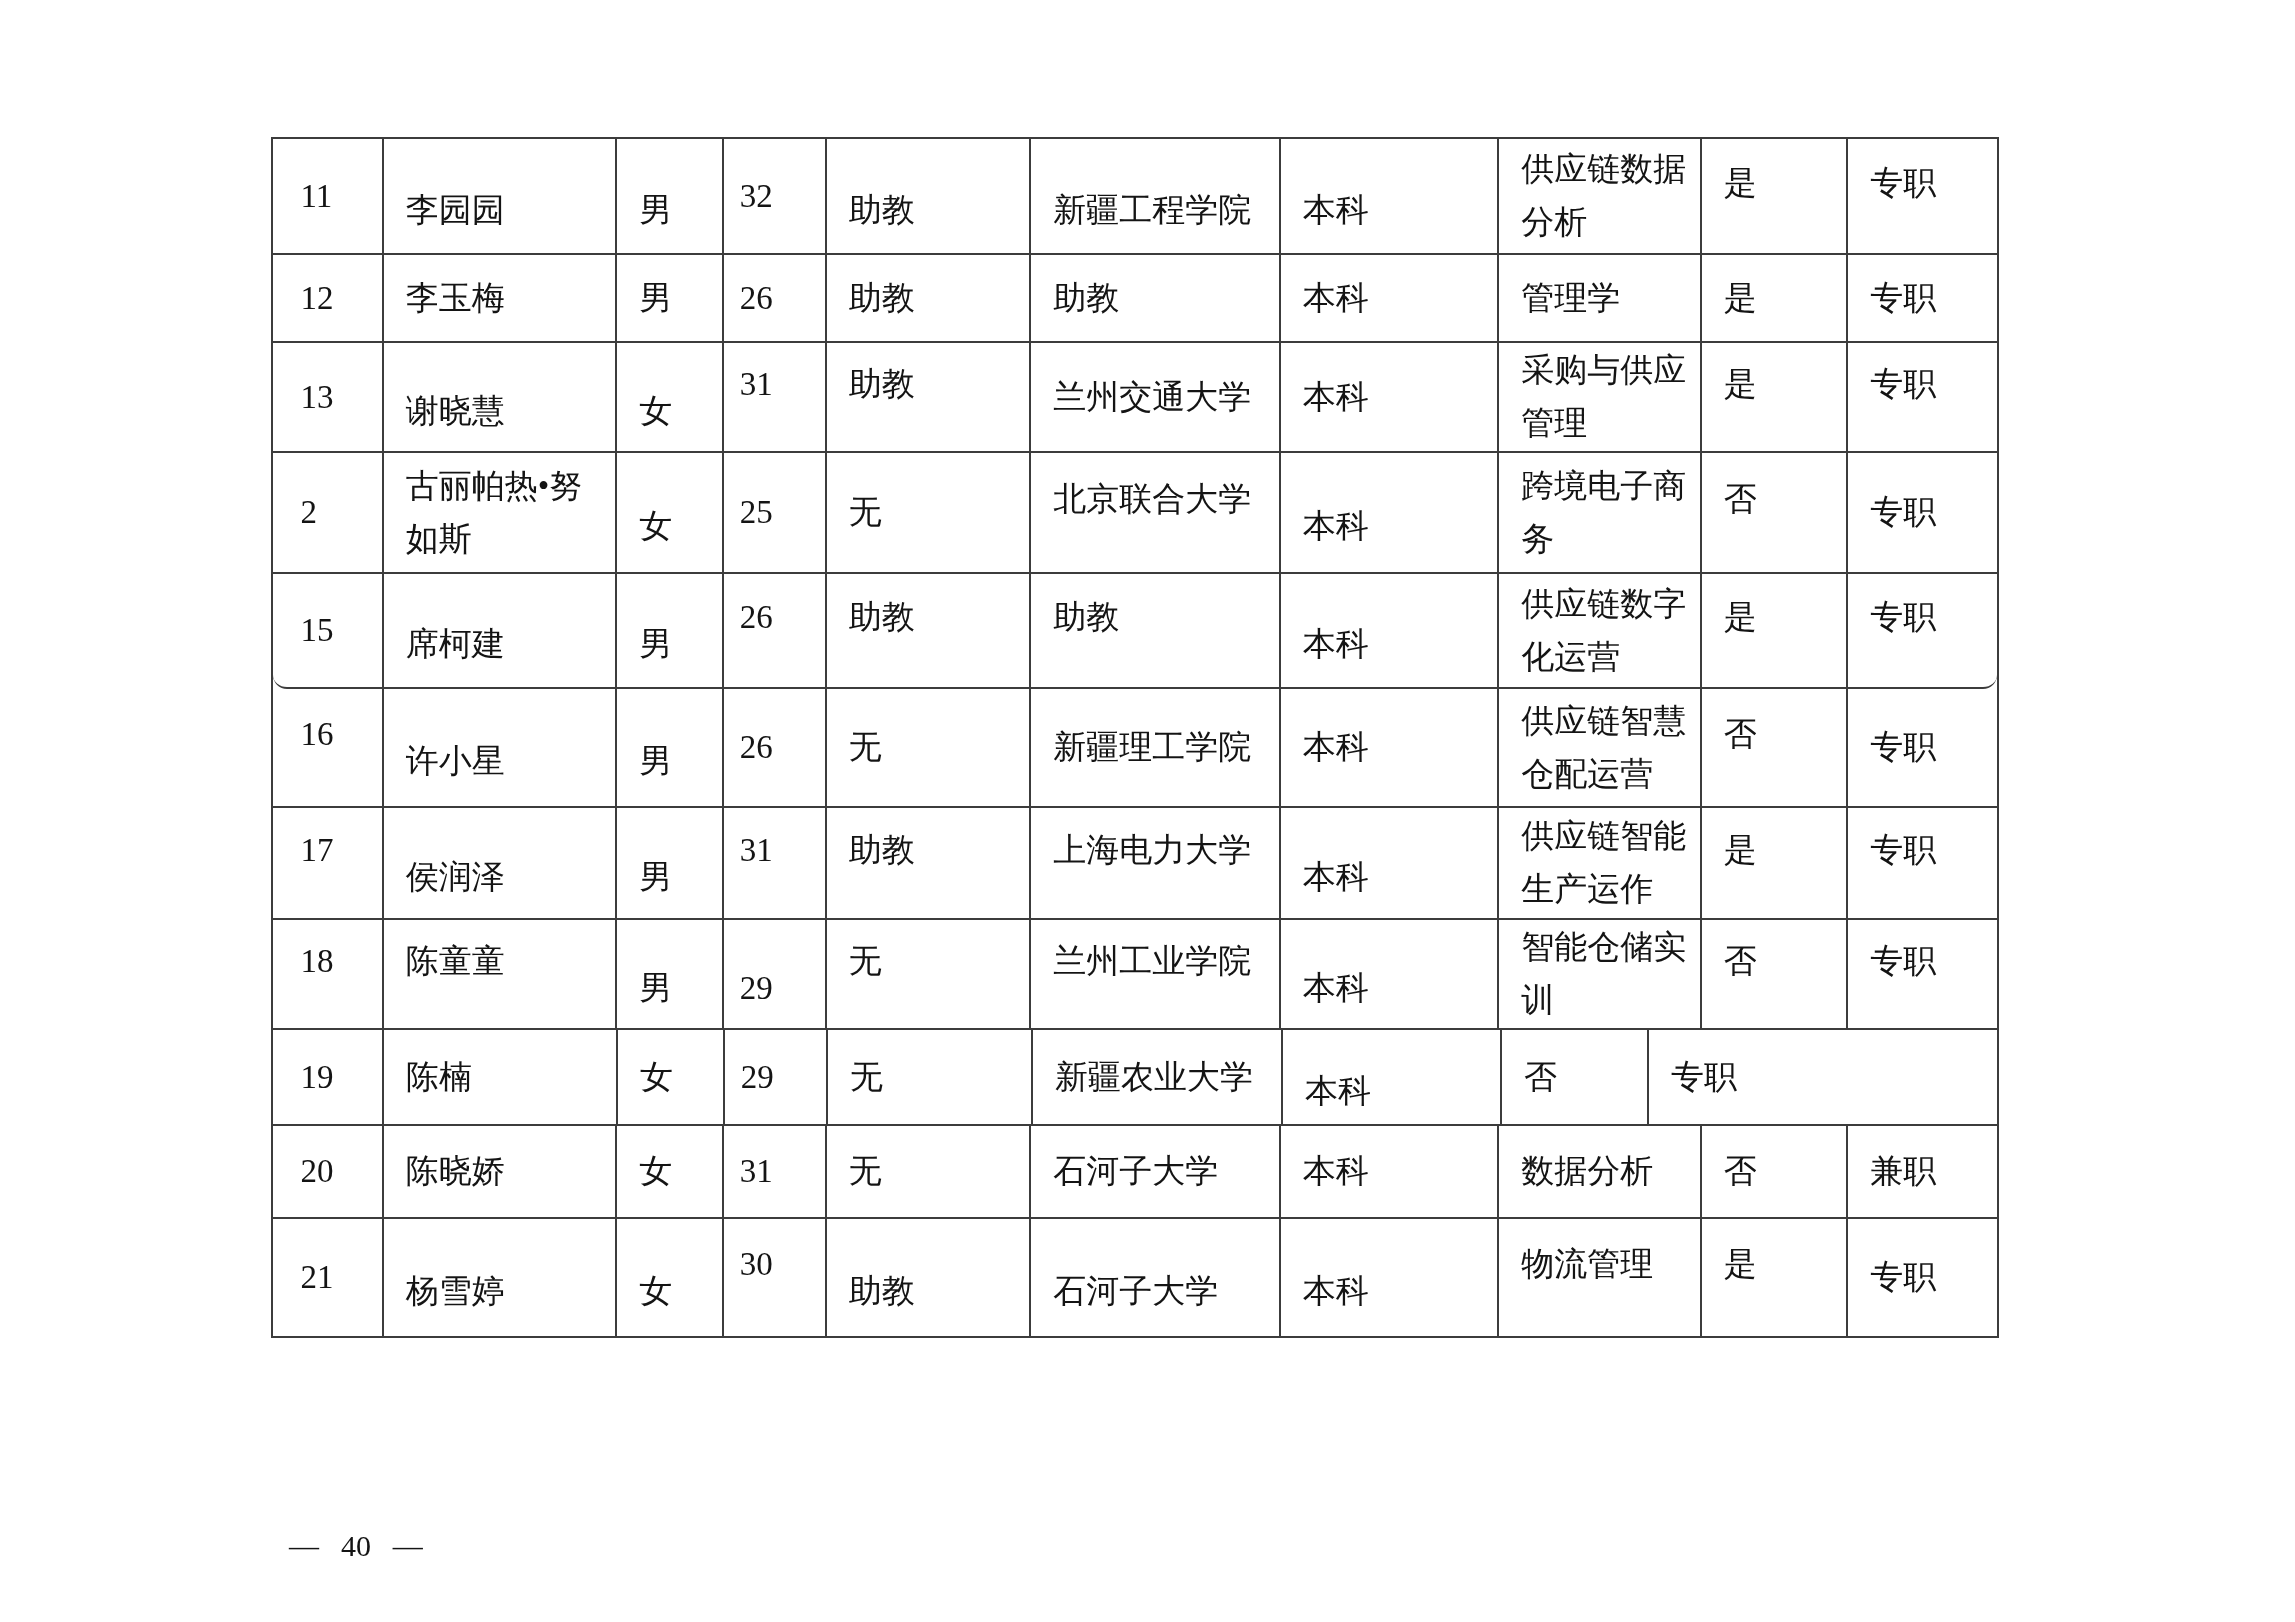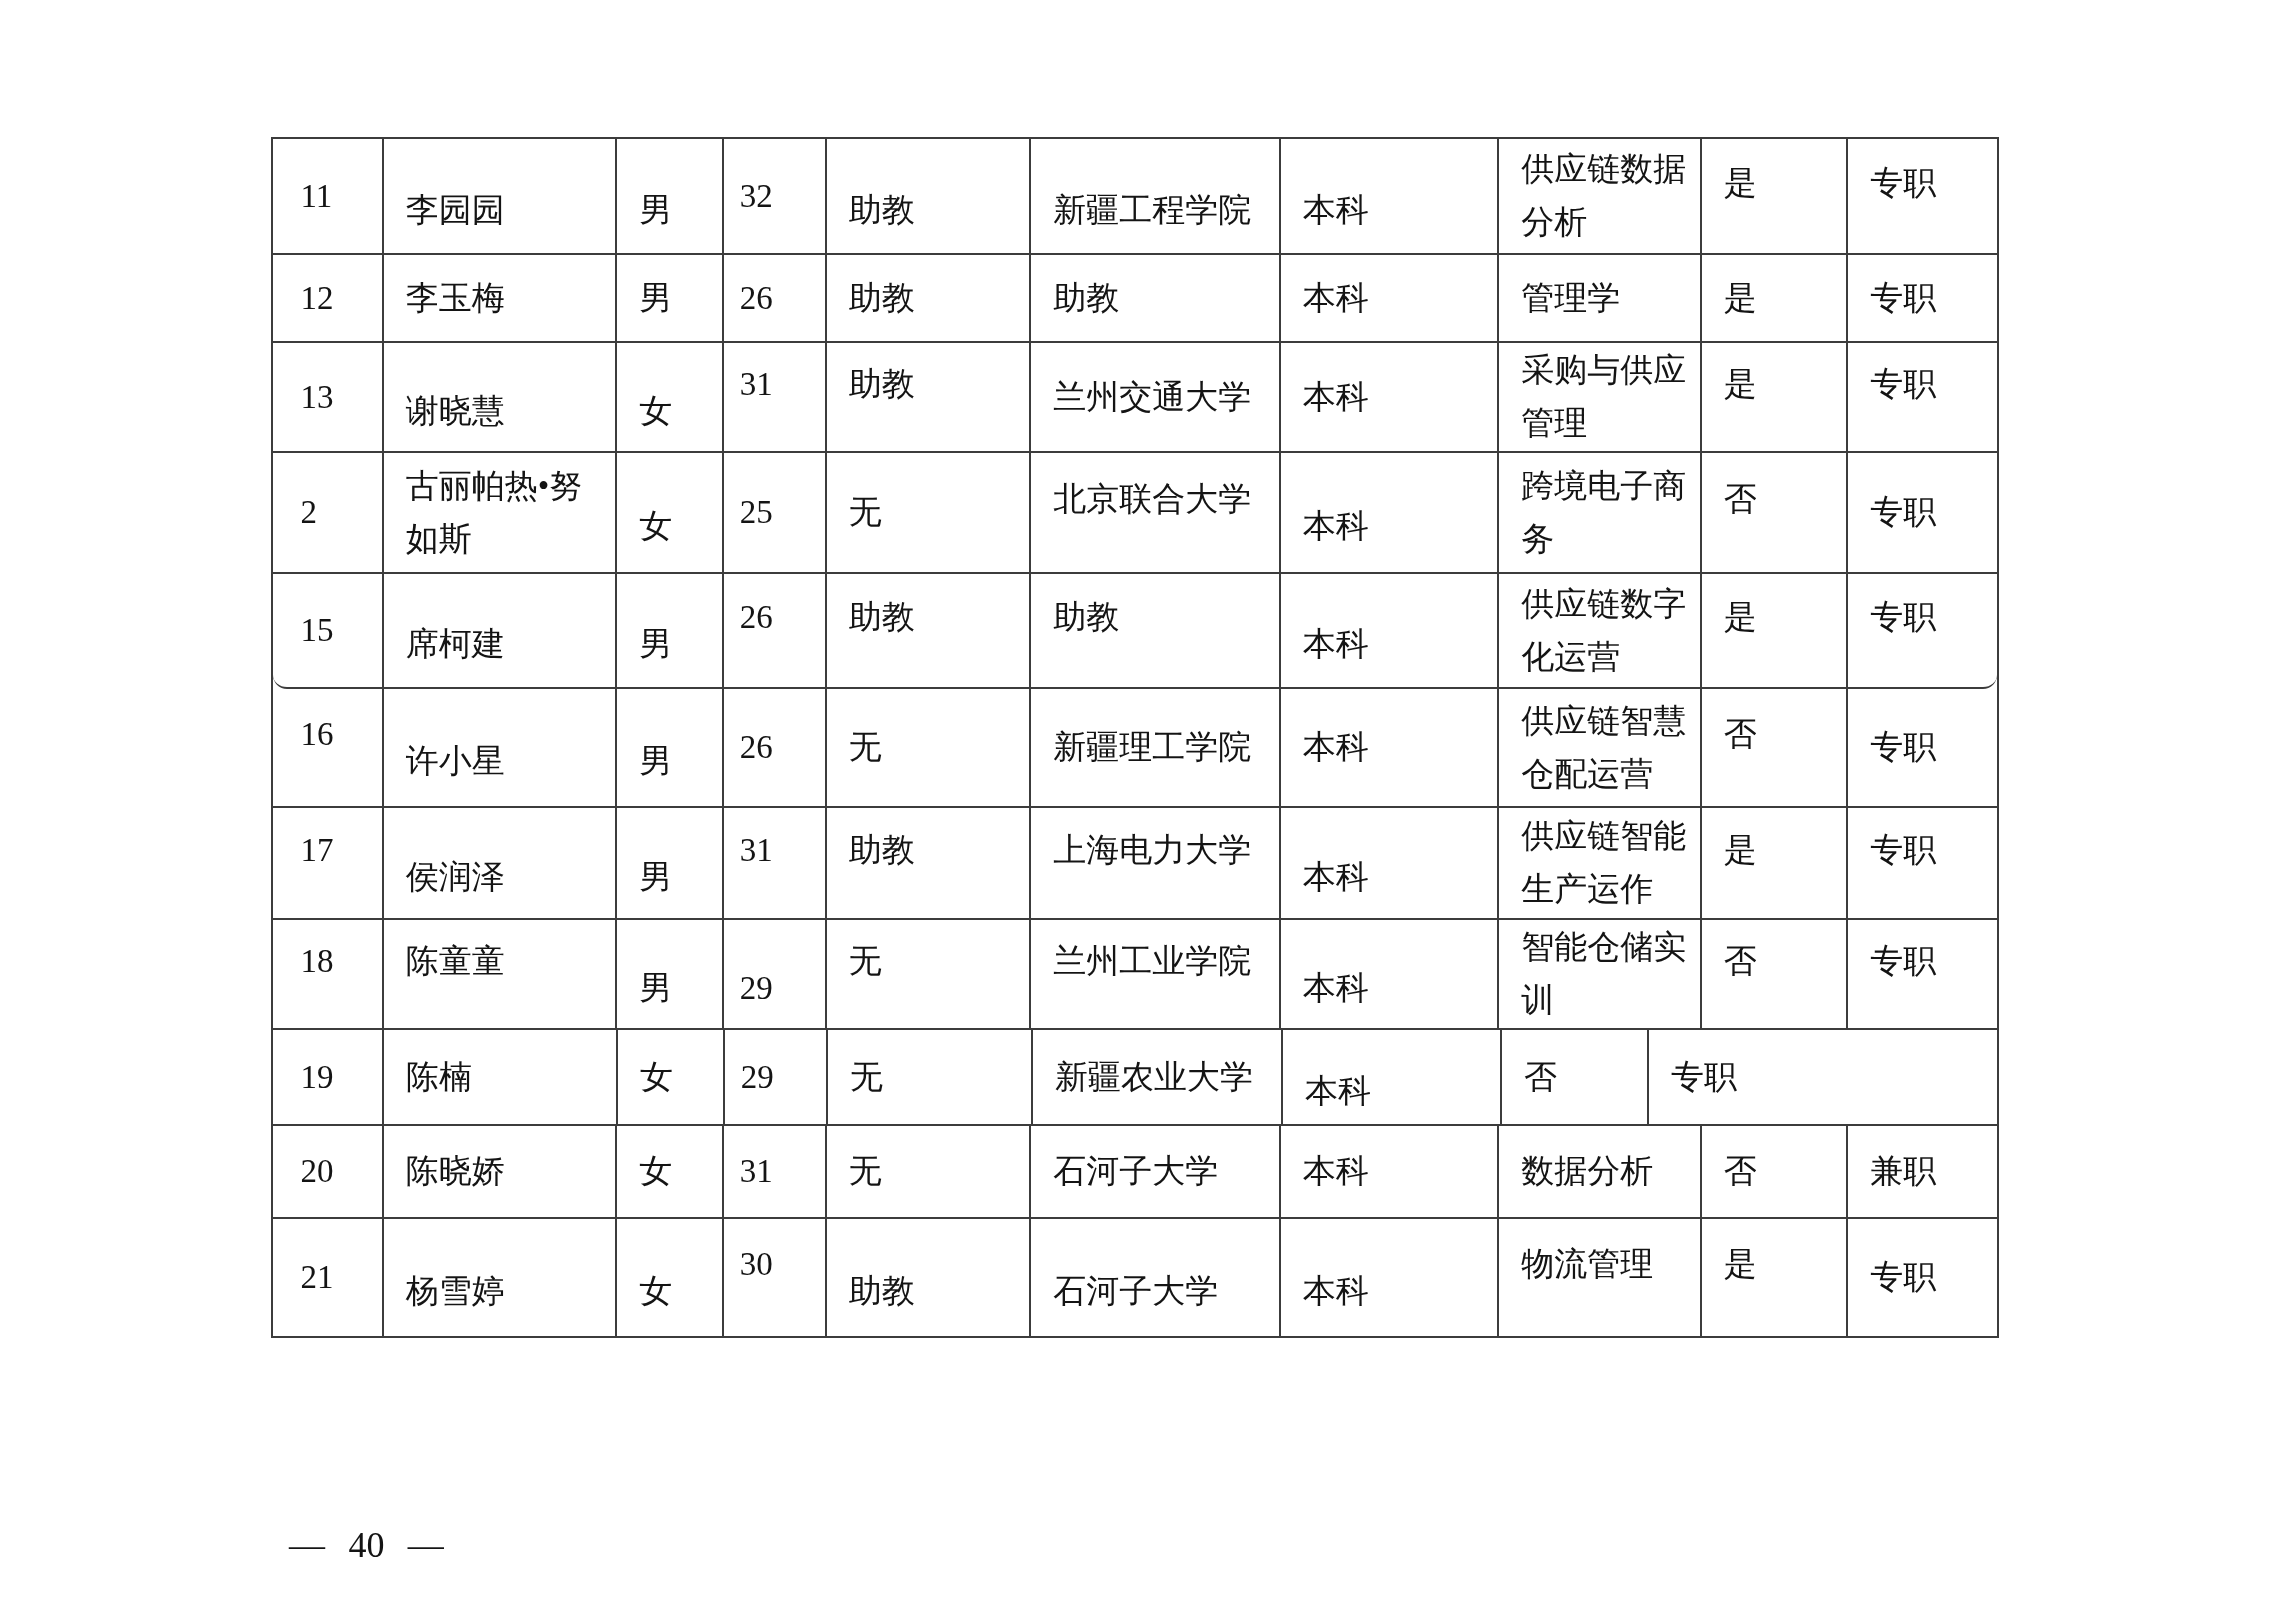--- a/index.html
+++ b/index.html
@@ -53,21 +53,21 @@
   .c5{width:250px;}
   .c6{width:219px;}
   .c7{width:203px;}
   .c8{width:147px;}
   .c9{width:149px;}
   .txt{display:block;}
   .v-h .txt{transform:translateY(-13px);}
   .v-l .txt{transform:translateY(14.4px);}
   .page-number{
     position:absolute;left:289px;top:1526px;
-    font-size:36px;line-height:39px;
+    font-size:30px;line-height:39px;
     word-spacing:14.4px;
     color:var(--text);
   }
 </style>
 </head>
 <body>
 
 <div class="page">
   <div class="doc-table" id="roster-table">
       <div class="t-row">

